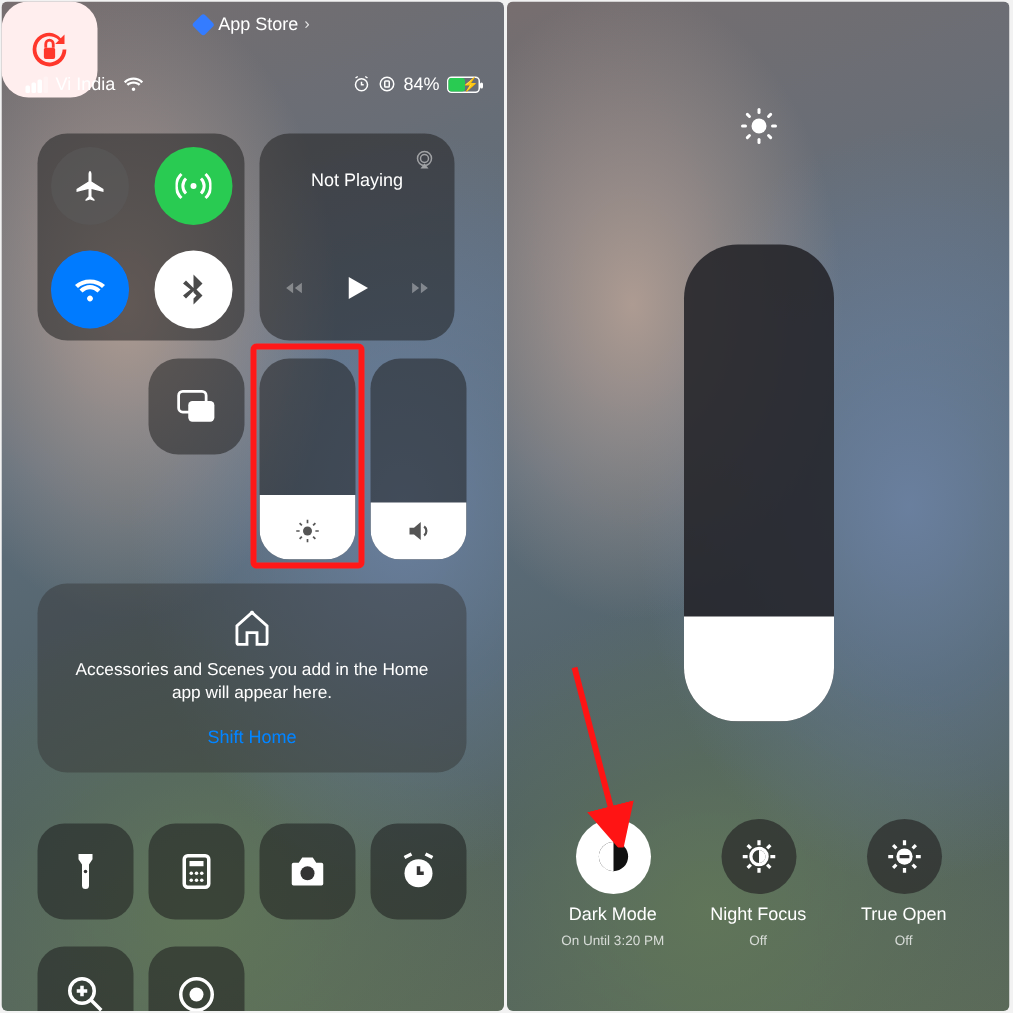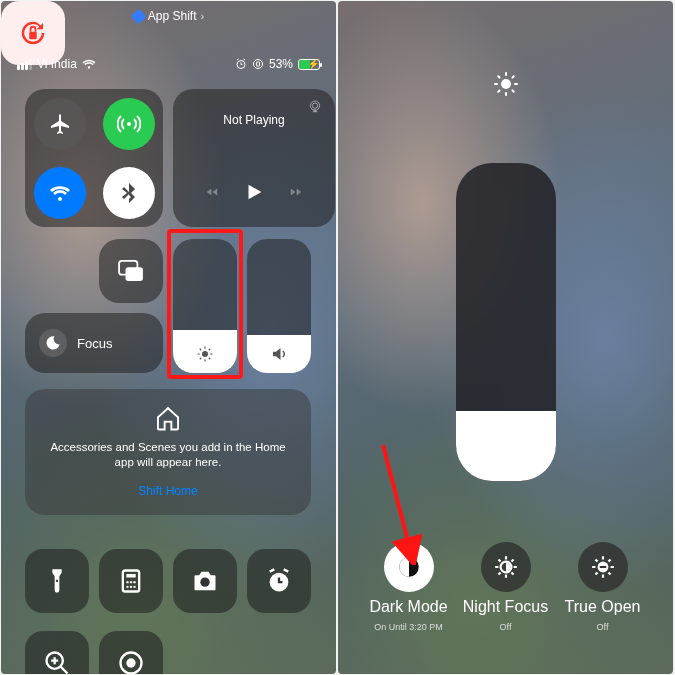--- a/index.html
+++ b/index.html
@@ -28,21 +28,21 @@
   .header {
     position:absolute; top:8px; left:0; right:0;
     text-align:center; font-size:12px; color:#fff; display:flex;
     justify-content:center; align-items:center; gap:4px;
   }
   .loc-icon{ width:11px;height:11px;background:#3a7bf3;border-radius:2px;transform:rotate(45deg);}
   .chev {font-size:11px;opacity:.8}
 
   .statusbar{
     position:absolute; top:48px; left:0; right:0; height:22px;
-    display:flex; align-items:flex-end; padding:0 16px;
+    display:flex; align-items:flex-start; padding:0 16px;
     font-size:12px; font-weight:500; justify-content:space-between;
   }
   .statusbar .left, .statusbar .right{display:flex;align-items:center;gap:5px}
   .bars{display:flex;gap:1px;align-items:flex-end}
   .bars span{width:3px;background:#fff;border-radius:1px}
   .bars span:nth-child(1){height:5px}.bars span:nth-child(2){height:7px}
   .bars span:nth-child(3){height:9px}.bars span:nth-child(4){height:11px;opacity:.3}
   .batt{width:22px;height:11px;border:1px solid #fff;border-radius:3px;position:relative}
   .batt::after{content:"";position:absolute;right:-3px;top:3px;width:2px;height:4px;background:#fff;border-radius:1px}
   .batt .fill{height:100%;width:53%;background:#34c759;border-radius:2px}
@@ -57,21 +57,21 @@
     place-items:center;}
   .cbtn{width:52px;height:52px;border-radius:50%;display:flex;align-items:center;justify-content:center}
   .cbtn svg{width:24px;height:24px;fill:#fff}
   .airplane{background:rgba(90,90,90,0.6)}
   .cell{background:#34c759}
   .wifi{background:#0a7aff}
   .bt{background:#fff}
   .bt svg{fill:#4a4a4a}
 
   
-  .media{ left:172px; top:88px; width:162px; height:138px; padding:14px;
+  .media{ left:172px; top:88px; width:130px; height:138px; padding:14px;
     display:flex;flex-direction:column;align-items:center;justify-content:space-between;}
   .airplay{position:absolute;top:10px;right:12px;width:16px;height:16px;opacity:.5}
   .np{font-size:12px;margin-top:10px}
   .controls{display:flex;gap:24px;align-items:center;margin-bottom:10px}
   .controls svg{width:14px;height:14px;fill:rgba(255,255,255,0.35)}
   .controls .play{width:22px;height:22px;fill:#fff}
 
   
   .lock{ left:24px; top:238px; width:64px; height:64px; background:#fee; border-radius:18px;
     display:flex;align-items:center;justify-content:center;}
@@ -120,34 +120,34 @@
   .bigslider .f{position:absolute;bottom:0;left:0;right:0;height:22%;background:#fff}
 
   
   .arrow{position:absolute;left:373px;top:435px;width:50px;height:130px;pointer-events:none;z-index:4}
 
   .optrow{position:absolute;bottom:42px;left:0;right:0;display:flex;justify-content:space-around;padding:0 22px}
   .opt{display:flex;flex-direction:column;align-items:center;gap:6px;width:90px}
   .opt .circ{width:50px;height:50px;border-radius:50%;display:flex;align-items:center;justify-content:center}
   .opt .circ.on{background:#fff}
   .opt .circ.off{background:rgba(40,40,40,0.7)}
-  .opt .t{font-size:16px;font-weight:500;text-align:center}
+  .opt .t{font-size:12px;font-weight:500;text-align:center}
   .opt .s{font-size:9px;opacity:.75;text-align:center}
 
   
   svg{display:block}
 </style>
 </head>
 <body>
 
 <div class="panel">
 
   <div class="header">
     <span class="loc-icon"></span>
-    <span>App Shift</span>
+    <span>App Store</span>
     <span class="chev">›</span>
   </div>
 
   <div class="statusbar">
     <div class="left">
       <div class="bars">
           <span></span>
           <span></span>
           <span></span>
           <span></span>
@@ -160,21 +160,21 @@
     <div class="right">
       <svg width="12" height="12" viewBox="0 0 24 24">
           <circle cx="12" cy="13" r="8" fill="none" stroke="#fff" stroke-width="2"></circle>
           <path d="M4 4l3-2M20 4l-3-2" stroke="#fff" stroke-width="2" fill="none"></path>
           <path d="M12 9v4h3" stroke="#fff" stroke-width="2" fill="none"></path>
         </svg>
       <svg width="12" height="12" viewBox="0 0 24 24">
           <circle cx="12" cy="12" r="9" fill="none" stroke="#fff" stroke-width="2"></circle>
           <rect x="9" y="8" width="6" height="8" rx="1" fill="none" stroke="#fff" stroke-width="2"></rect>
         </svg>
-      <span>53%</span>
+      <span>84%</span>
       <div class="batt">
           <div class="fill"></div>
           <span class="bolt">⚡</span>
         </div>
     </div>
   </div>
 
   <div class="tile conn">
     <div class="cbtn airplane">
       <svg viewBox="0 0 24 24">
@@ -257,28 +257,20 @@
   <div class="tile vol">
     <div class="fill"></div>
     <div class="spk">
       <svg width="20" height="18" viewBox="0 0 24 24">
           <path fill="#555" d="M4 9v6h4l6 5V4L8 9z"></path>
           <path fill="none" stroke="#555" stroke-width="2" d="M17 8a5 5 0 010 8"></path>
         </svg>
     </div>
   </div>
 
-  <div class="tile focus">
-    <div class="moon">
-      <svg width="16" height="16" viewBox="0 0 24 24">
-          <path fill="#fff" d="M14 2a10 10 0 108 12 8 8 0 01-8-12z"></path>
-        </svg>
-    </div>
-    <span>Focus</span>
-  </div>
 
   <div class="tile light home">
     <svg width="28" height="28" viewBox="0 0 24 24">
         <path fill="none" stroke="#fff" stroke-width="1.7" d="M3 11l9-8 9 8v10a1 1 0 01-1 1h-5v-7h-6v7H4a1 1 0 01-1-1z"></path>
         <circle cx="12" cy="3.2" r="1.2" fill="#fff"></circle>
       </svg>
     <span>Accessories and Scenes you add in the Home app will appear here.</span>
     <span class="link">Shift Home</span>
   </div>
 

